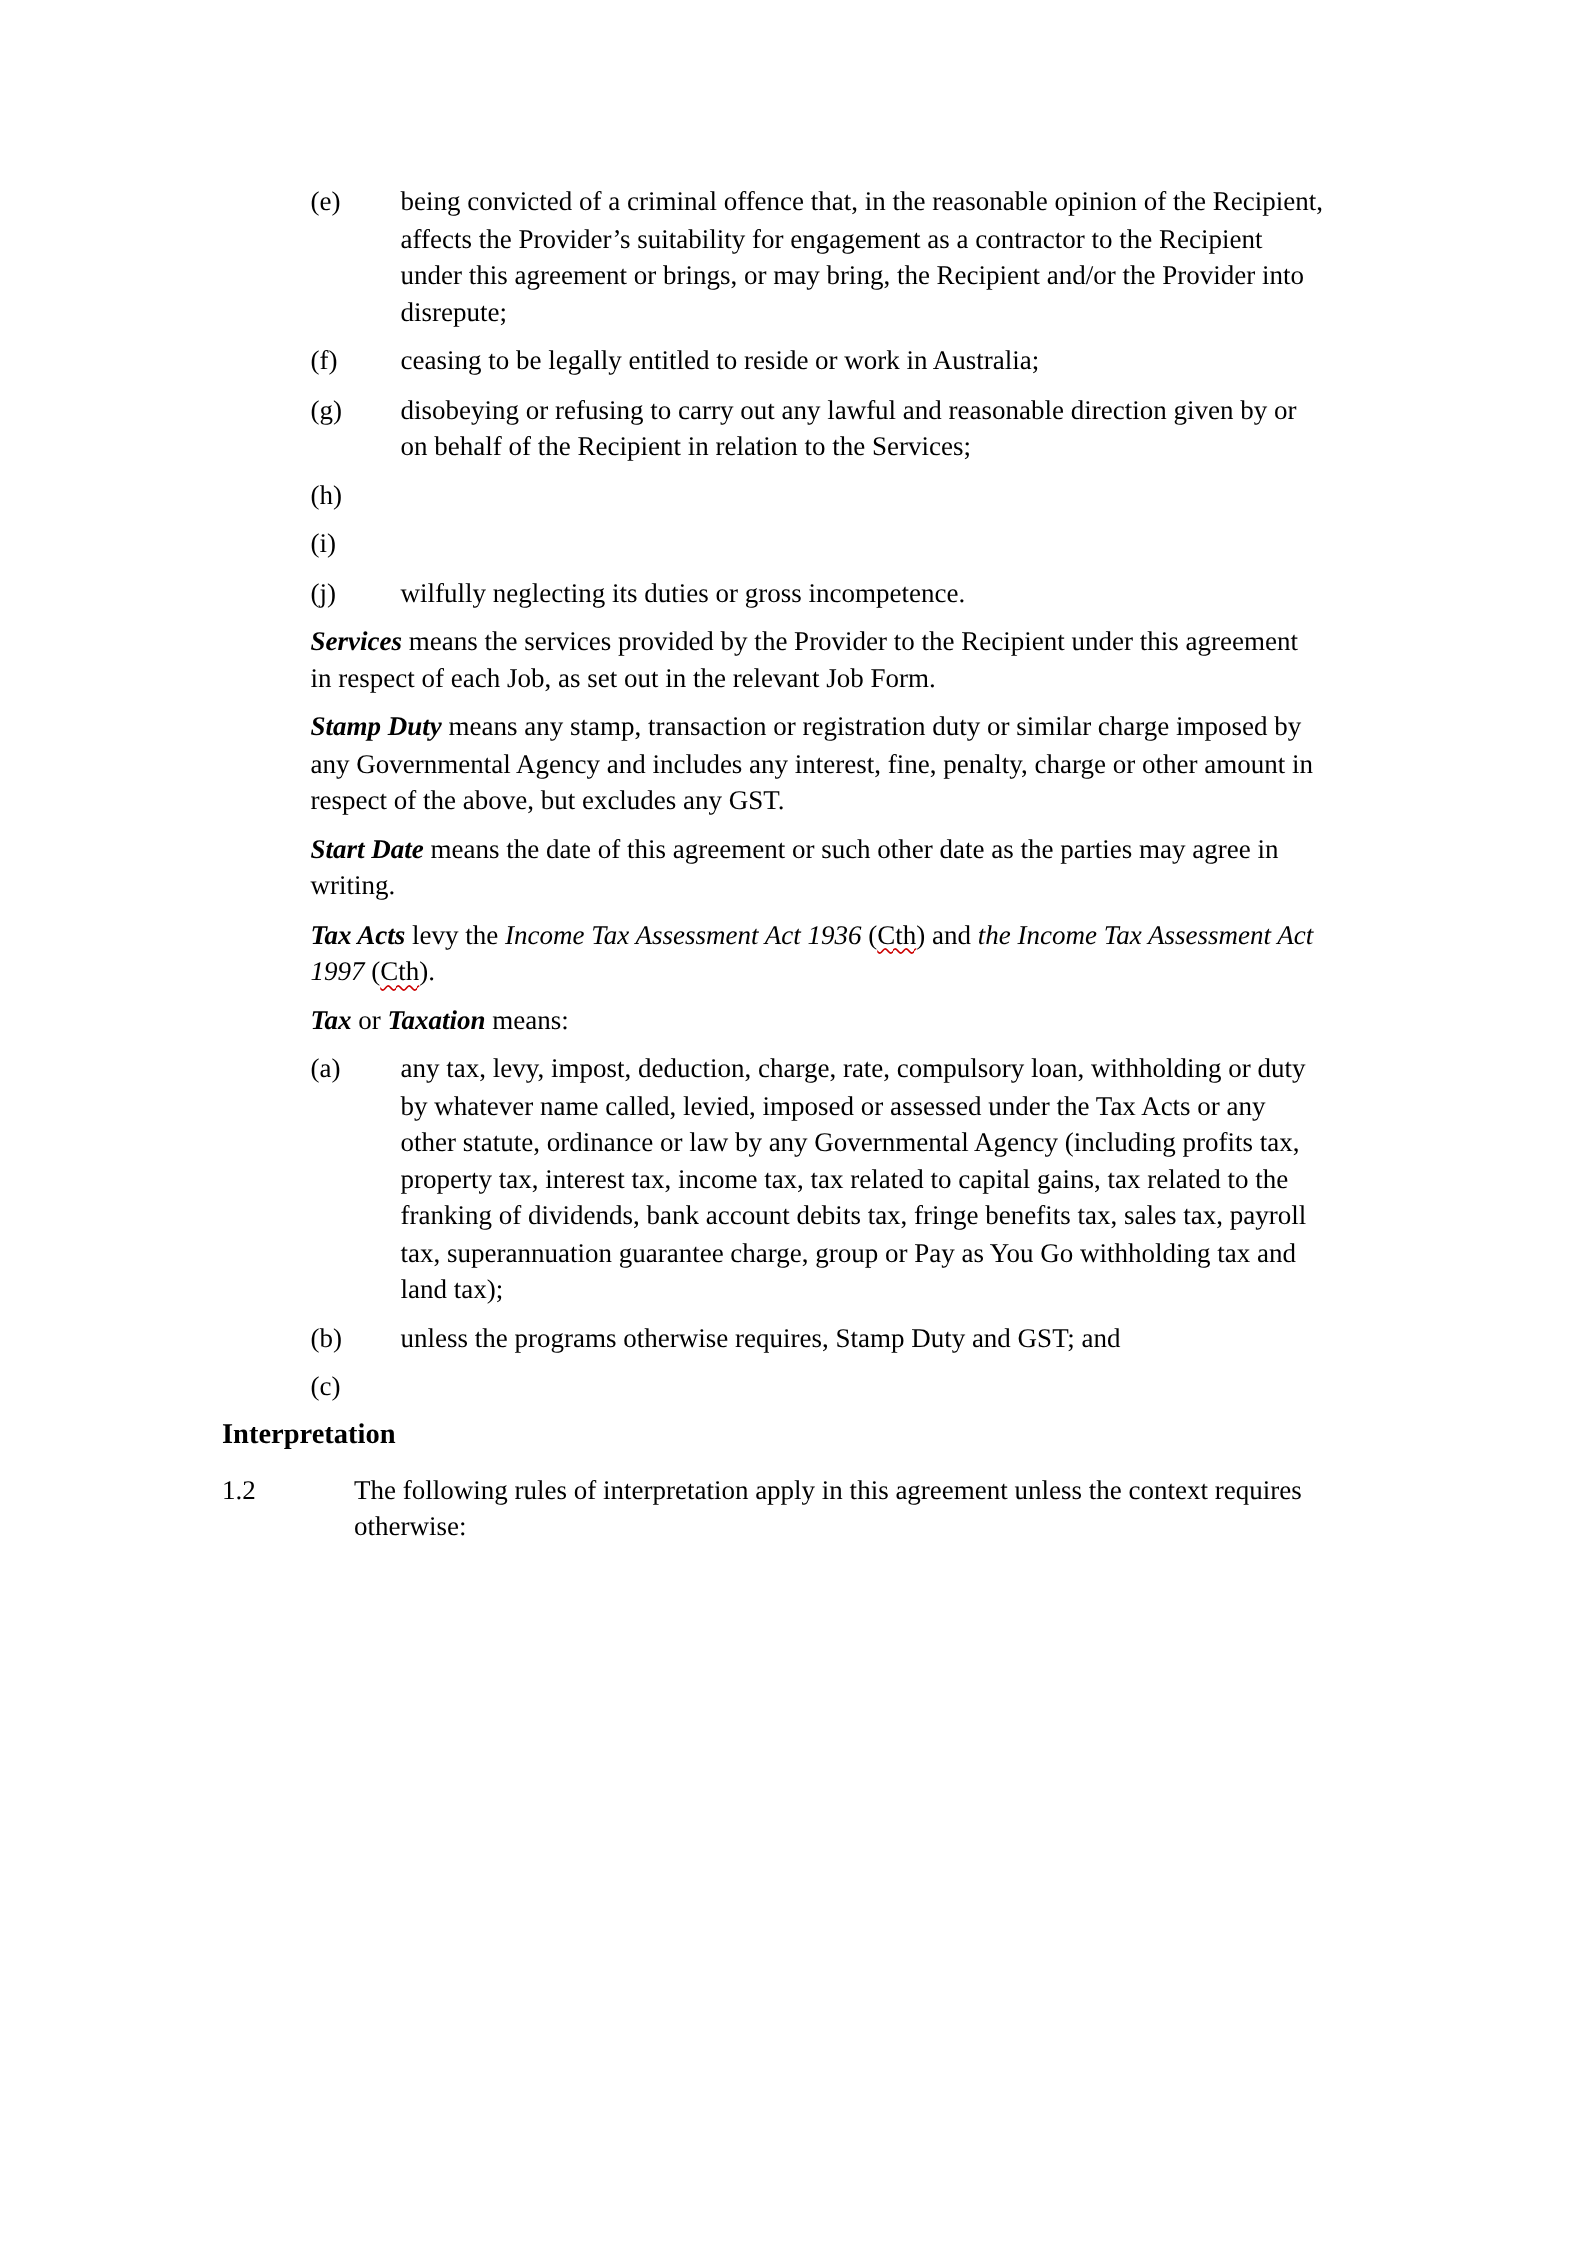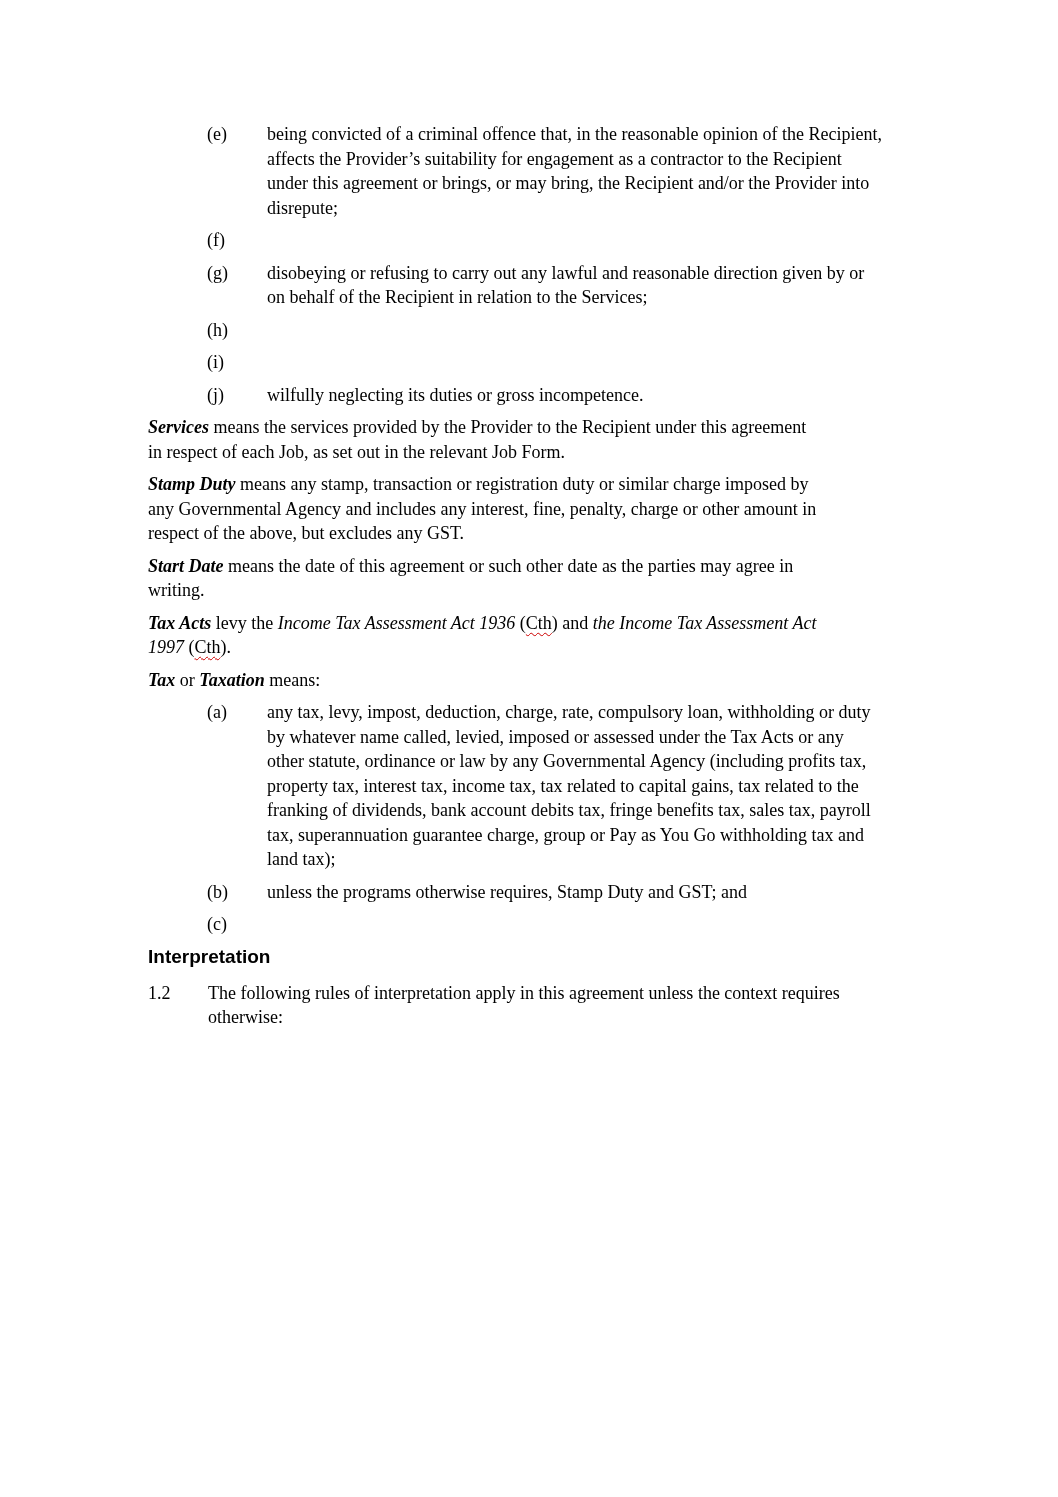--- a/index.html
+++ b/index.html
@@ -18,45 +18,47 @@
     line-height: 24.5px;
     color: #000000;
   }
   .content {
     padding: 122px 0 0 148px;
   }
   .block {
     margin: 0 0 8px 0;
   }
   .definition {
+    margin-left: 59px;
     width: 676px;
   }
   .list-item {
     margin-left: 59px;
     display: flex;
   }
   .list-label {
     flex: 0 0 60px;
     width: 60px;
   }
   .list-text {
     width: 616px;
   }
   .clause {
     display: flex;
+    gap: 28px;
   }
   .clause-number {
     flex: 0 0 60px;
     width: 60px;
   }
   .clause-text {
     width: 675px;
   }
   .heading {
-    font-family: Liberation Sans, sans-serif;
+    font-family: Liberation Serif, serif;
     font-size: 19px;
     font-weight: bold;
     line-height: 24px;
     margin: 2px 6px 12px 0;
   }
   .run-term {
     font-weight: bold;
     font-style: italic;
   }
   .run-italic {
@@ -75,20 +77,21 @@
 <body>
 
 <div class="page">
   <div class="content">
       <div class="list-item block">
         <span class="list-label">(e)</span>
         <div class="list-text"><span>being convicted of a criminal offence that, in the reasonable opinion of the Recipient, affects the Provider’s suitability for engagement as a contractor to the Recipient under this agreement or brings, or may bring, the Recipient and/or the Provider into disrepute;</span></div>
       </div>
       <div class="list-item block">
         <span class="list-label">(f)</span>
+        <div class="list-text"><span>ceasing to be legally entitled to reside or work in Australia;</span></div>
       </div>
       <div class="list-item block">
         <span class="list-label">(g)</span>
         <div class="list-text"><span>disobeying or refusing to carry out any lawful and reasonable direction given by or on behalf of the Recipient in relation to the Services;</span></div>
       </div>
       <div class="list-item block">
         <span class="list-label">(h)</span>
       </div>
       <div class="list-item block">
         <span class="list-label">(i)</span>

